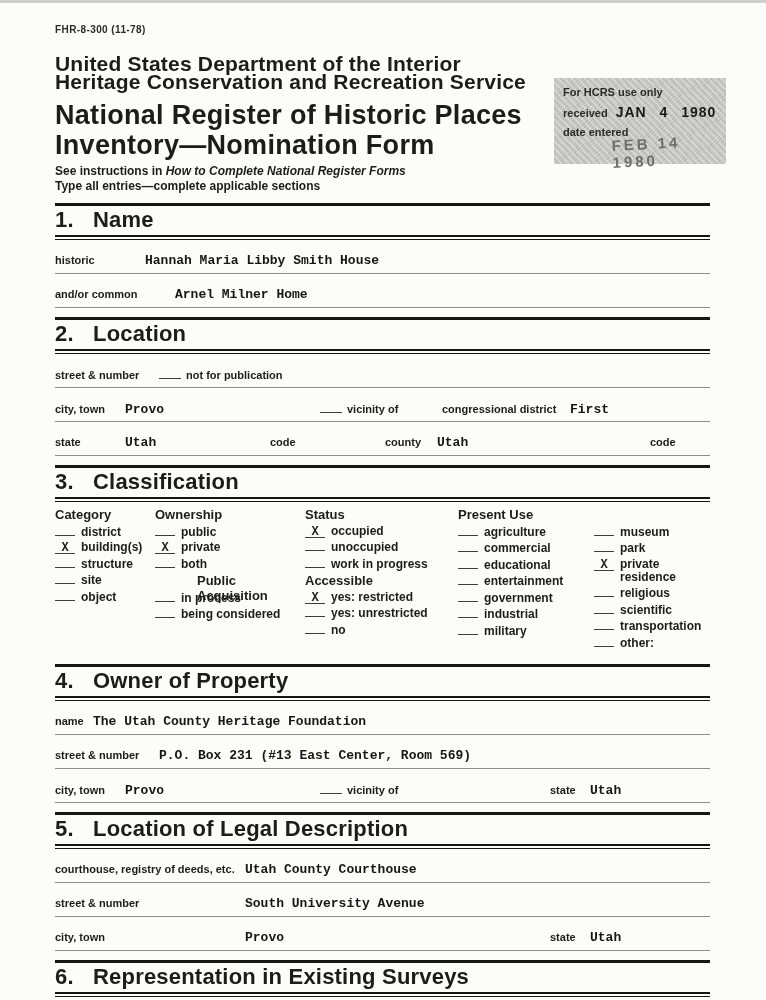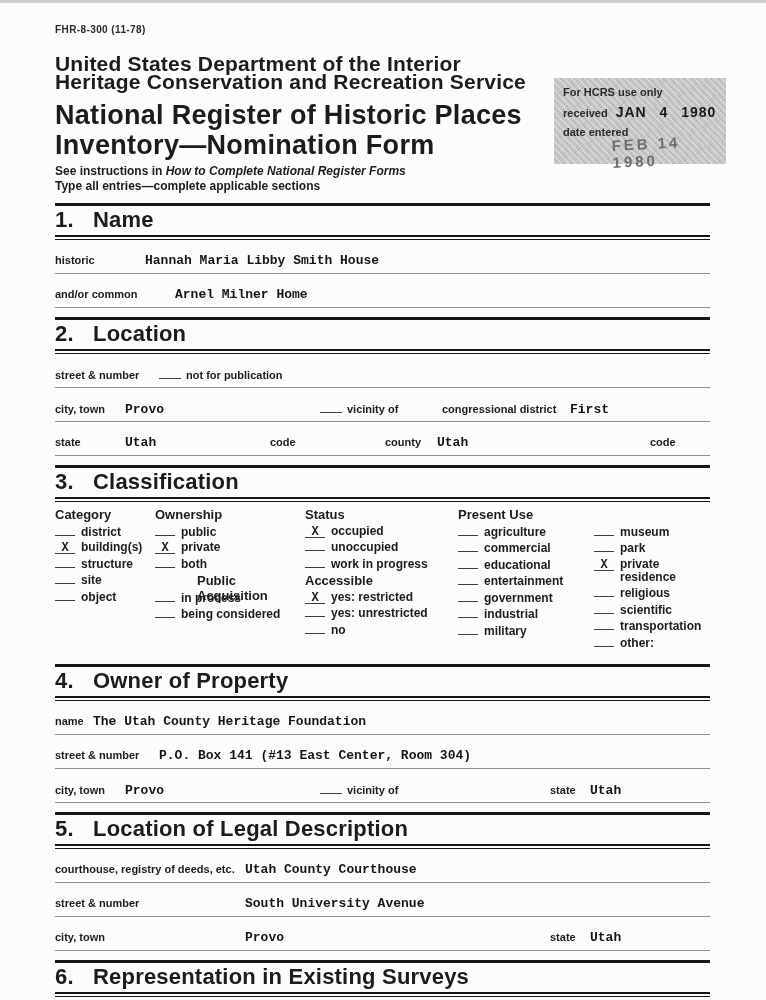--- a/index.html
+++ b/index.html
@@ -322,21 +322,21 @@
   </div>
   <div class="rule2"></div>
 
   <div class="row">
     <span class="lbl" style="width:38px;">name</span>
     <span class="tw">The Utah County Heritage Foundation</span>
   </div>
   <div class="row">
     <span class="lbl" style="width:92px;">street &amp; number</span>
     <span class="sp-s"></span>
-    <span class="tw">P.O. Box 141 (#13 East Center, Room 304)</span>
+    <span class="tw">P.O. Box 231 (#13 East Center, Room 569)</span>
   </div>
   <div class="row">
     <span class="lbl" style="width:58px;">city, town</span>
     <span class="sp-s"></span>
     <span class="tw" style="width:195px;">Provo</span>
     <span class="blank"></span>
     <span class="lbl grow">vicinity of</span>
     <span class="lbl" style="width:40px;">state</span>
     <span class="tw" style="width:120px;">Utah</span>
   </div>

